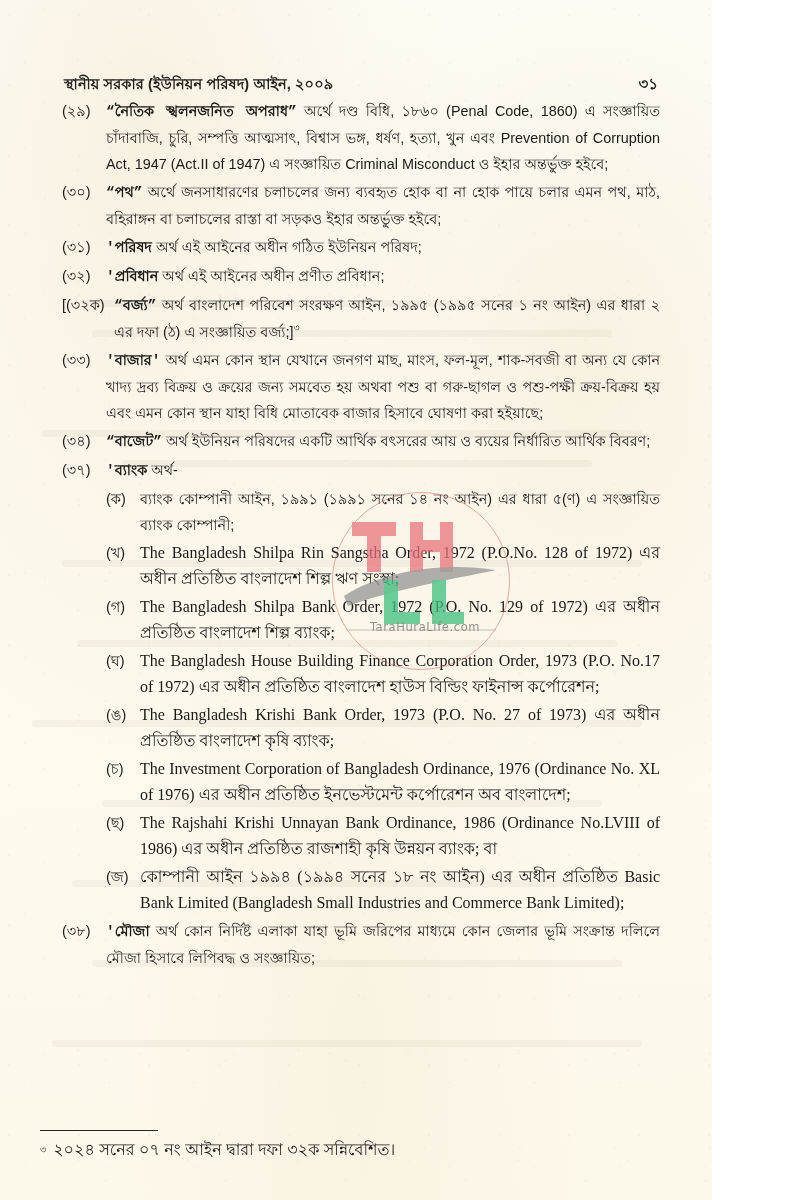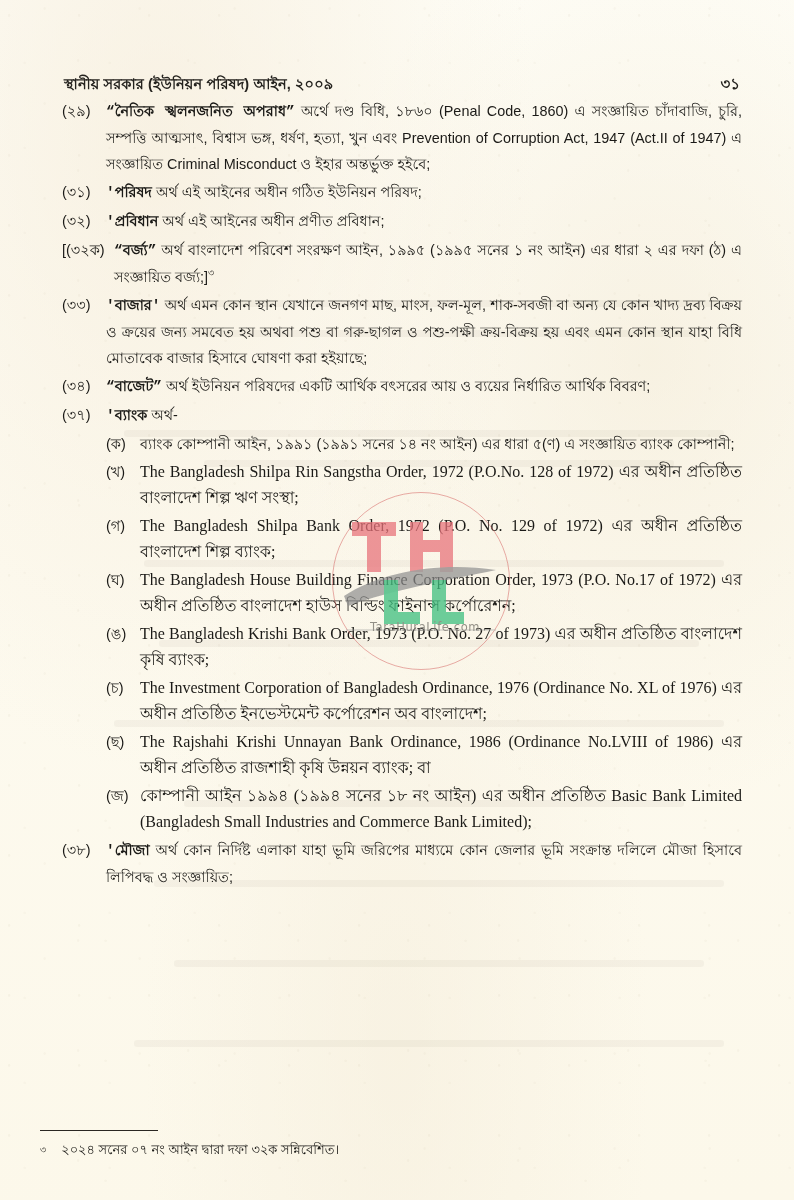--- a/index.html
+++ b/index.html
@@ -2,21 +2,21 @@
 <html><head>
 <meta charset="utf-8">
 <style>
   html, body {
     margin: 0;
     padding: 0;
     background: #ffffff;
   }
   .page {
     position: relative;
-    width: 794px;
+    width: 712px;
     height: 1200px;
     background:
       radial-gradient(ellipse at 20% 12%, rgba(243,232,212,.55) 0%, rgba(243,232,212,0) 42%),
       radial-gradient(ellipse at 82% 30%, rgba(240,230,208,.45) 0%, rgba(240,230,208,0) 38%),
       radial-gradient(ellipse at 50% 88%, rgba(244,236,218,.5) 0%, rgba(244,236,218,0) 45%),
       linear-gradient(178deg, #fefdf6 0%, #fdfaef 45%, #fcf8ea 100%);
     overflow: hidden;
     box-sizing: border-box;
     font-family: "Liberation Serif", "DejaVu Serif", serif;
     color: #1b1a17;
@@ -162,24 +162,23 @@
     align-items: flex-start;
     gap: 7px;
   }
   .footnote-marker {
     font-family: "Liberation Sans", "DejaVu Sans", sans-serif;
     font-size: 9.5px;
     line-height: 20px;
   }
   .footnote-text {
     font-family: "Liberation Sans", "DejaVu Sans", sans-serif;
-    font-size: 13px;
+    font-size: 16px;
     line-height: 20px;
     color: #1b1a17;
-    margin-left: 8px;
   }
   
   .watermark {
     position: absolute;
     left: 332px;
     top: 492px;
     width: 178px;
     height: 178px;
     z-index: 4;
     pointer-events: none;
@@ -234,20 +233,24 @@
     <div class="header-pageno">৩১</div>
   </div>
 
   <div class="clauses">
 
     <div class="clause">
       <div class="clause-num">(২৯)</div>
       <div class="clause-body bn"><b>“নৈতিক স্খলনজনিত অপরাধ”</b><span> অর্থে দণ্ড বিধি, ১৮৬০ (Penal Code, 1860) এ সংজ্ঞায়িত চাঁদাবাজি, চুরি, সম্পত্তি আত্মসাৎ, বিশ্বাস ভঙ্গ, ধর্ষণ, হত্যা, খুন এবং Prevention of Corruption Act, 1947 (Act.II of 1947) এ সংজ্ঞায়িত Criminal Misconduct ও ইহার অন্তর্ভুক্ত হইবে;</span></div>
     </div>
 
+    <div class="clause">
+      <div class="clause-num">(৩০)</div>
+      <div class="clause-body bn"><b>“পথ”</b><span> অর্থে জনসাধারণের চলাচলের জন্য ব্যবহৃত হোক বা না হোক পায়ে চলার এমন পথ, মাঠ, বহিরাঙ্গন বা চলাচলের রাস্তা বা সড়কও ইহার অন্তর্ভুক্ত হইবে;</span></div>
+    </div>
 
     <div class="clause">
       <div class="clause-num">(৩১)</div>
       <div class="clause-body bn"><b>'পরিষদ</b><span> অর্থ এই আইনের অধীন গঠিত ইউনিয়ন পরিষদ;</span></div>
     </div>
 
     <div class="clause">
       <div class="clause-num">(৩২)</div>
       <div class="clause-body bn"><b>'প্রবিধান</b><span> অর্থ এই আইনের অধীন প্রণীত প্রবিধান;</span></div>
     </div>

